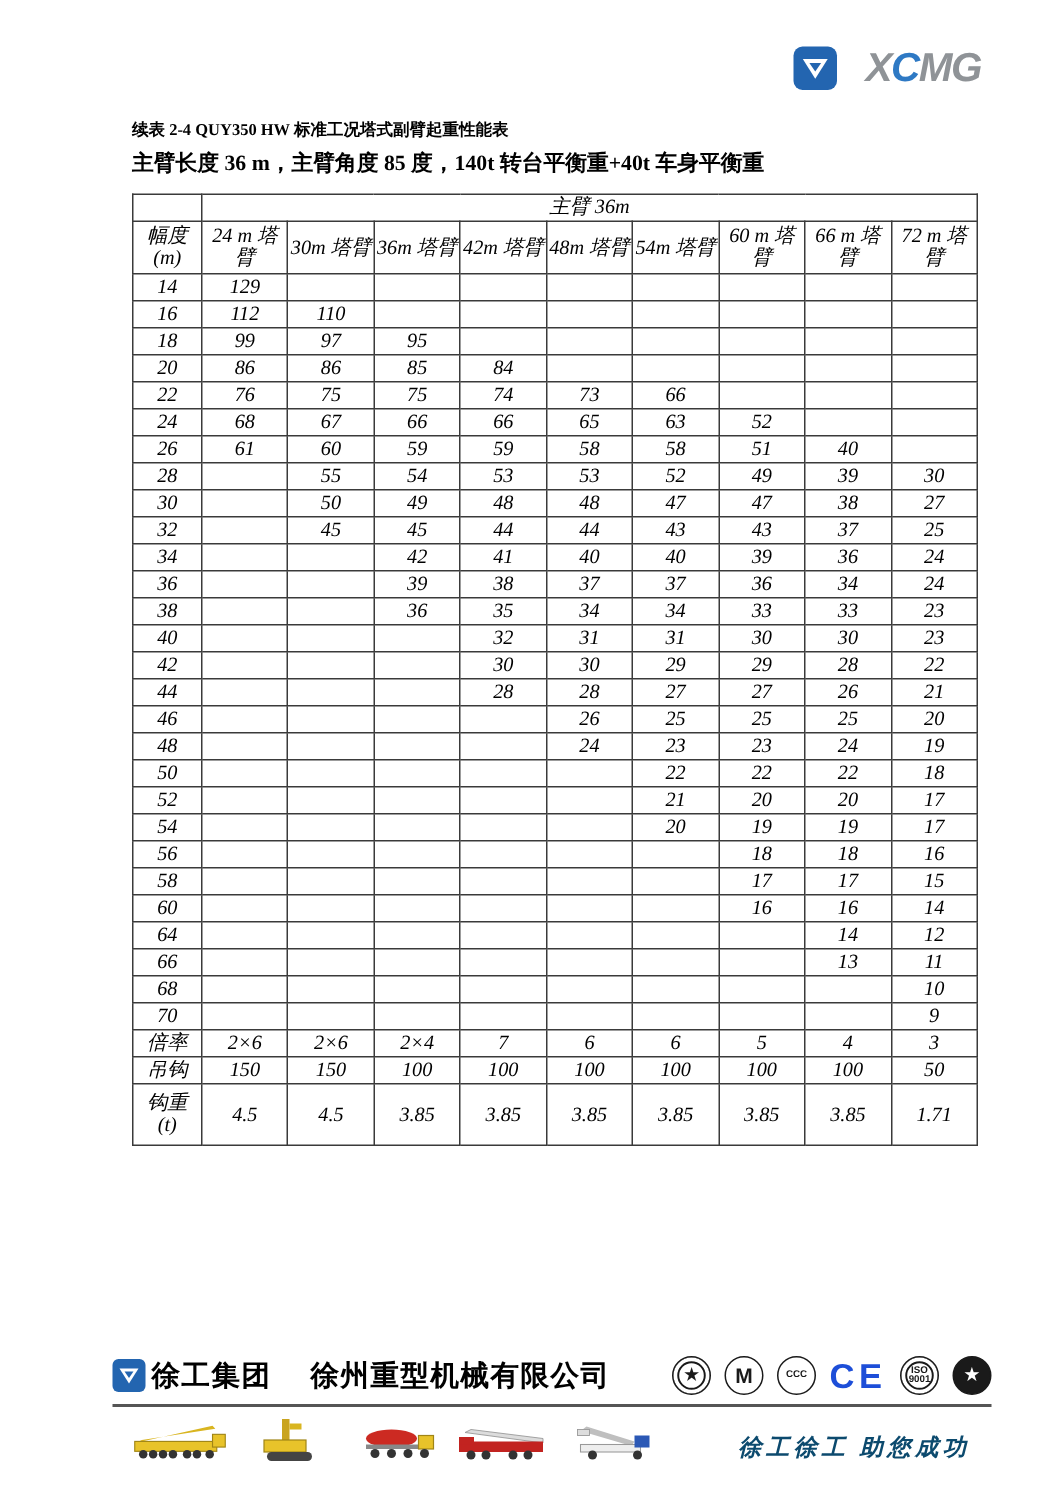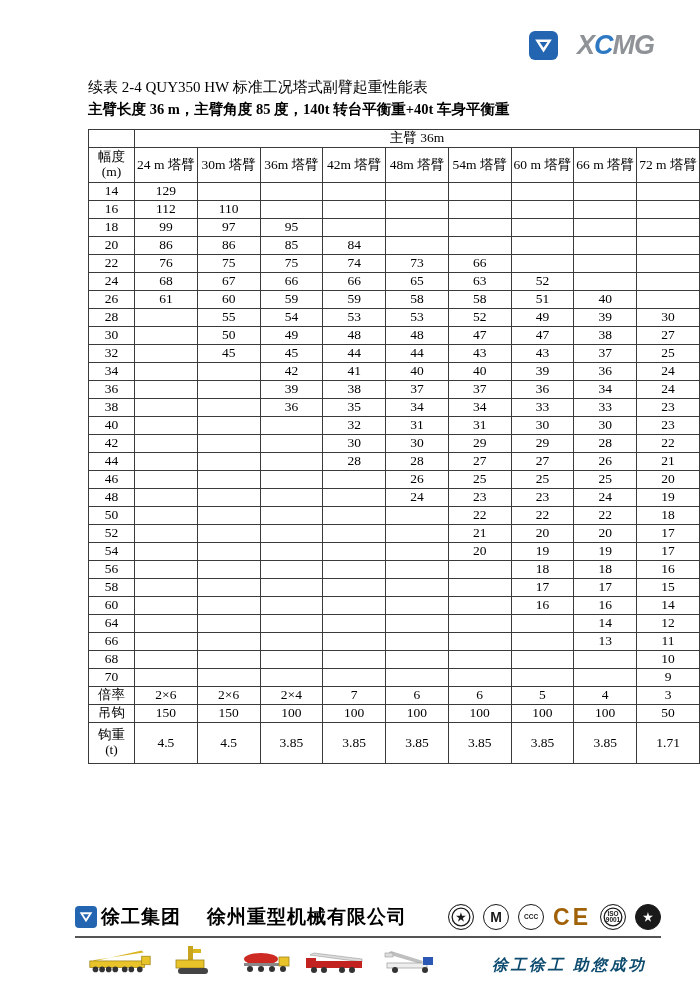--- a/index.html
+++ b/index.html
@@ -11,24 +11,24 @@
   }
   
   .brand { position:absolute; top:31px; right:46px; display:flex; align-items:flex-start; gap:19px; }
   .brand-icon { width:29px; height:29px; background:#2365b0; border-radius:6px;
     display:flex; align-items:center; justify-content:center; }
   .brand-text { font-family:"Liberation Sans", sans-serif; font-weight:bold; font-style:italic;
     font-size:27px; line-height:29px; color:#8f9397; letter-spacing:-1px; }
   .brand-text .letter-c { color:#2e79c4; }
   
   .title-block { position:absolute; left:88px; top:76px; width:564px; }
-  .doc-title { font-size:15px; font-weight:normal; line-height:22px; }
+  .doc-title { font-size:11px; font-weight:bold; line-height:22px; }
   .doc-subtitle { font-size:14.5px; font-weight:bold; line-height:22px; }
   
-  .table-wrap { position:absolute; left:88px; top:129px; width:612px; }
+  .table-wrap { position:absolute; left:88px; top:129px; width:564px;font-style:italic; }
   table.cap { border-collapse:collapse; width:100%; table-layout:fixed; font-size:13.5px; }
   table.cap td { border:1px solid #3a3a3a; text-align:center; vertical-align:middle;
     padding:0 1px; height:18px; line-height:1.1; overflow:hidden; }
   td.span-hd { height:18px; }
   tr.col-hd td { height:35px;margin-top:43px; }
   tr.hookwt td { height:41px; }
   .note { font-size:13.5px; font-weight:bold; margin-top:5px; line-height:18px; }
   
   .footer { position:absolute; left:75px; top:901px; width:586px; }
   .footer-top { display:flex; justify-content:space-between; align-items:center; height:32px; }
@@ -40,21 +40,21 @@
   .company-logo-text { margin-right:22px; }
   .certs { display:flex; align-items:center; gap:9px; }
   .badge { width:26px; height:26px; border:1.6px solid #1a1a1a; border-radius:50%;
     display:flex; align-items:center; justify-content:center; text-align:center;
     font-family:"Liberation Sans", sans-serif; font-weight:bold; color:#1a1a1a;
     line-height:1; flex:0 0 auto; }
   .badge.inner-ring { box-shadow: inset 0 0 0 2.5px #fff, inset 0 0 0 3.8px #1a1a1a; }
   .badge.f6 { font-size:6.5px; } .badge.f10 { font-size:11px; } .badge.f13 { font-size:14px; }
   .badge.solid { background:#1a1a1a; color:#fff; }
   .ce-mark { border:none; border-radius:0; width:auto; font-size:23px; font-weight:bold;
-    font-family:"Liberation Sans", sans-serif; letter-spacing:3px; color:#a16207;
+    font-family:"Liberation Sans", sans-serif; letter-spacing:3px; color:#1d4ed8;
     display:flex; align-items:center; }
   .footer-line { border-top:2px solid #555; margin-top:3px; }
   .footer-bottom { display:flex; justify-content:space-between; align-items:flex-start; margin-top:7px; }
   .products { display:flex; align-items:flex-end; gap:13px; padding-left:12px; }
   .slogan { font-size:15.5px; color:#0c4a6e; font-style:italic; letter-spacing:3px;
     margin-top:10px; padding-right:14px; font-weight:bold; }
 </style>
 </head>
 <body>
 

